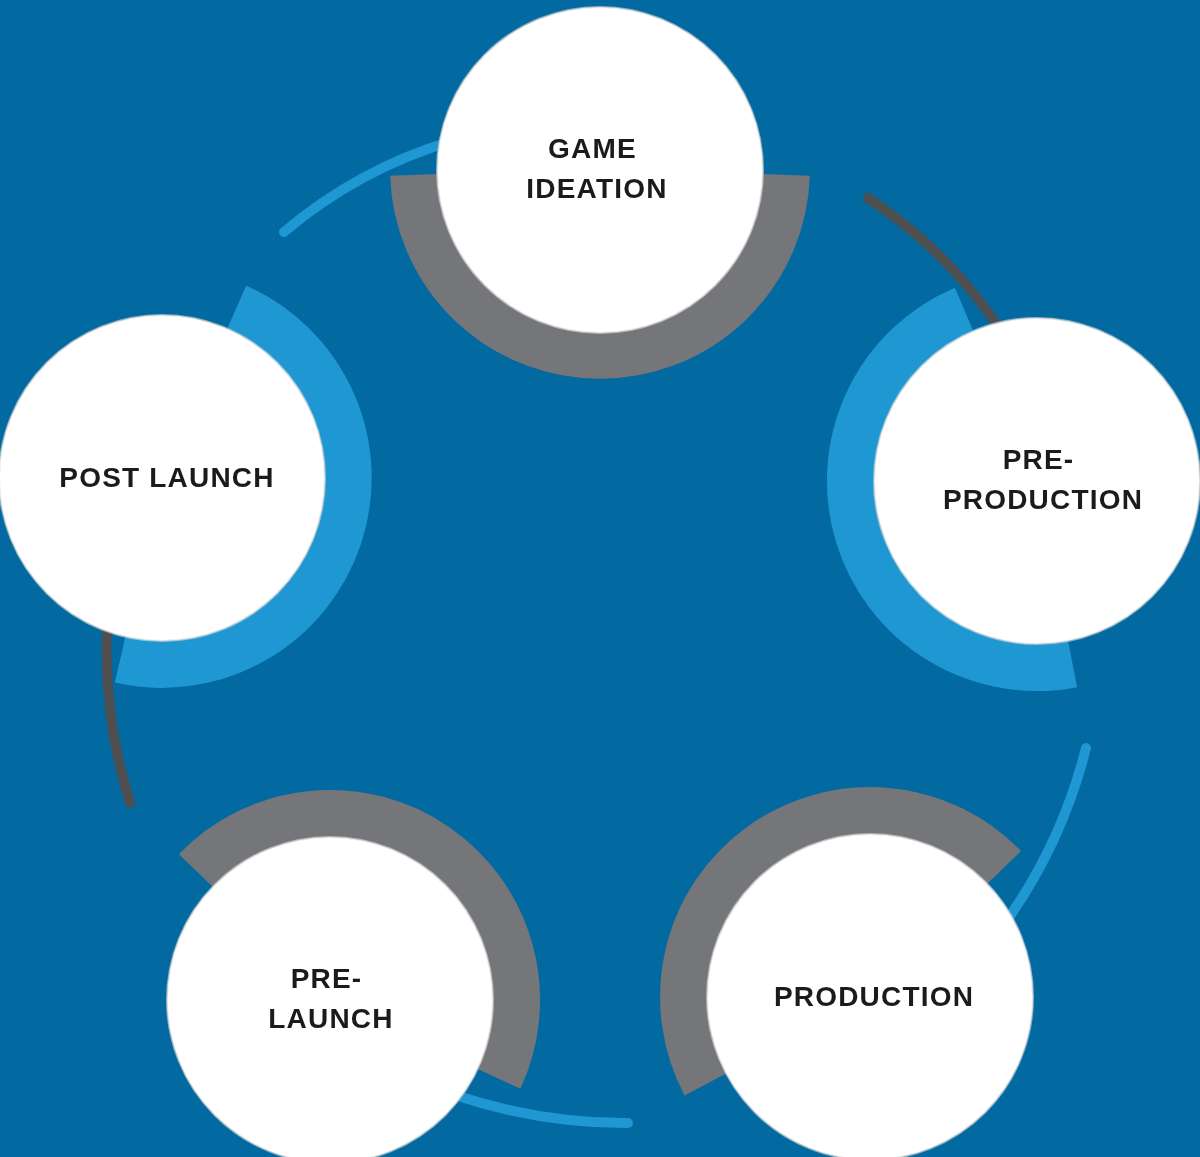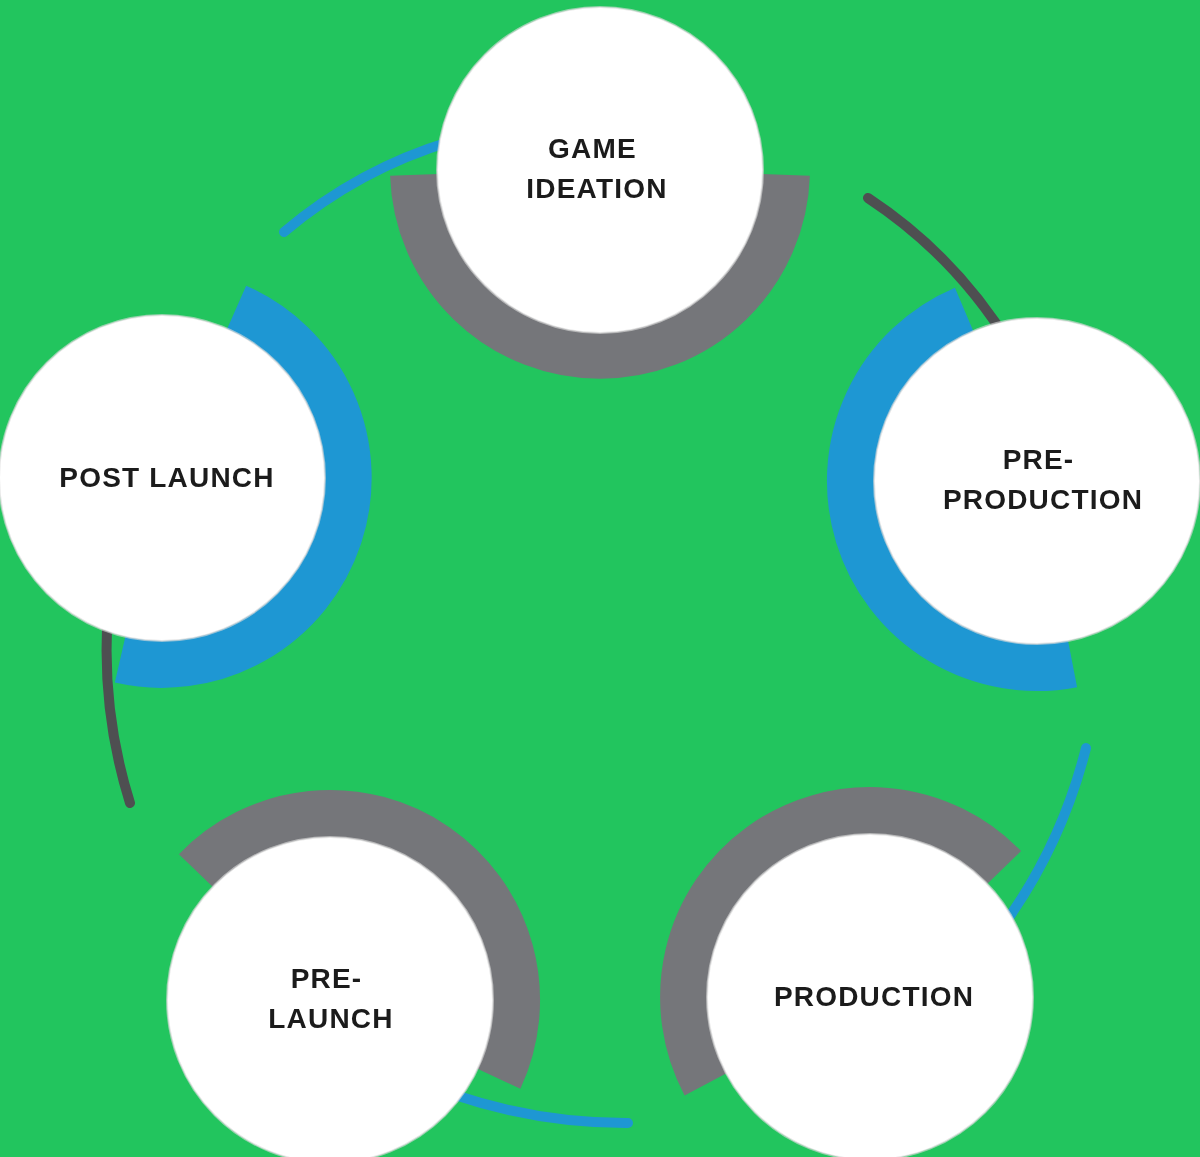--- a/index.html
+++ b/index.html
@@ -4,21 +4,21 @@
 <style>
   html, body {
     margin: 0;
     padding: 0;
     background: #000000;
   }
   .stage {
     position: relative;
     width: 1200px;
     height: 1157px;
-    background: #22c55e;
+    background: #0369a1;
     overflow: hidden;
   }
   svg.cycle {
     display: block;
     width: 1200px;
     height: 1157px;
   }
   .thick-arc {
     fill: none;
     stroke-width: 48;

